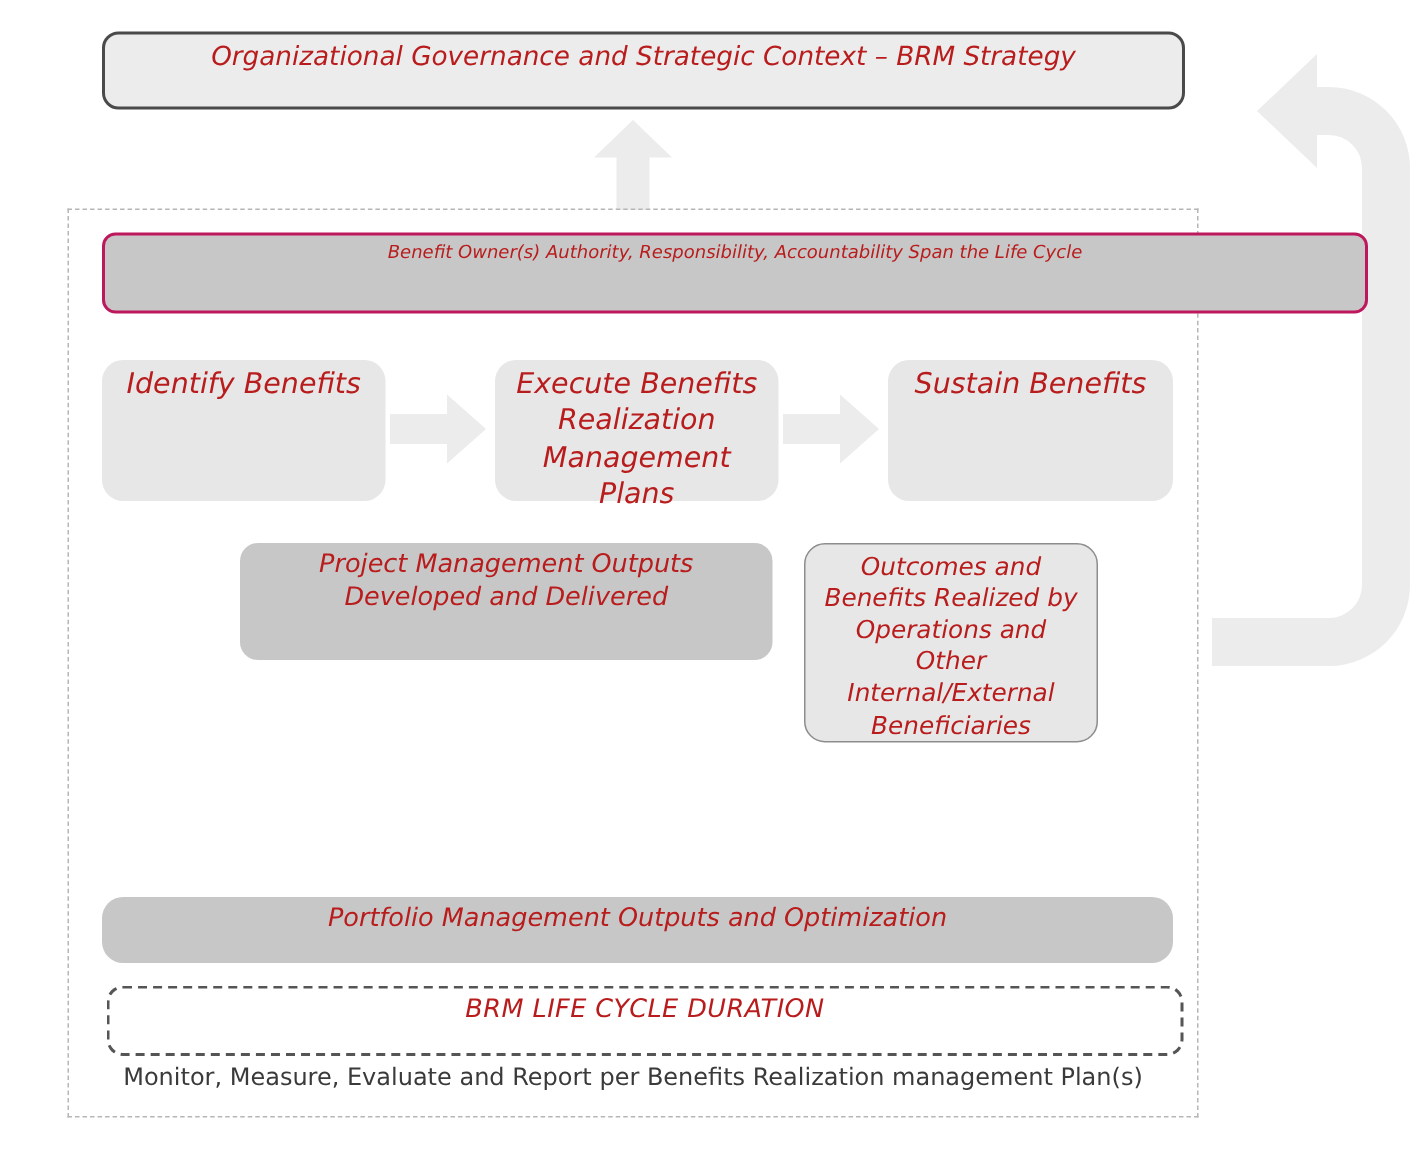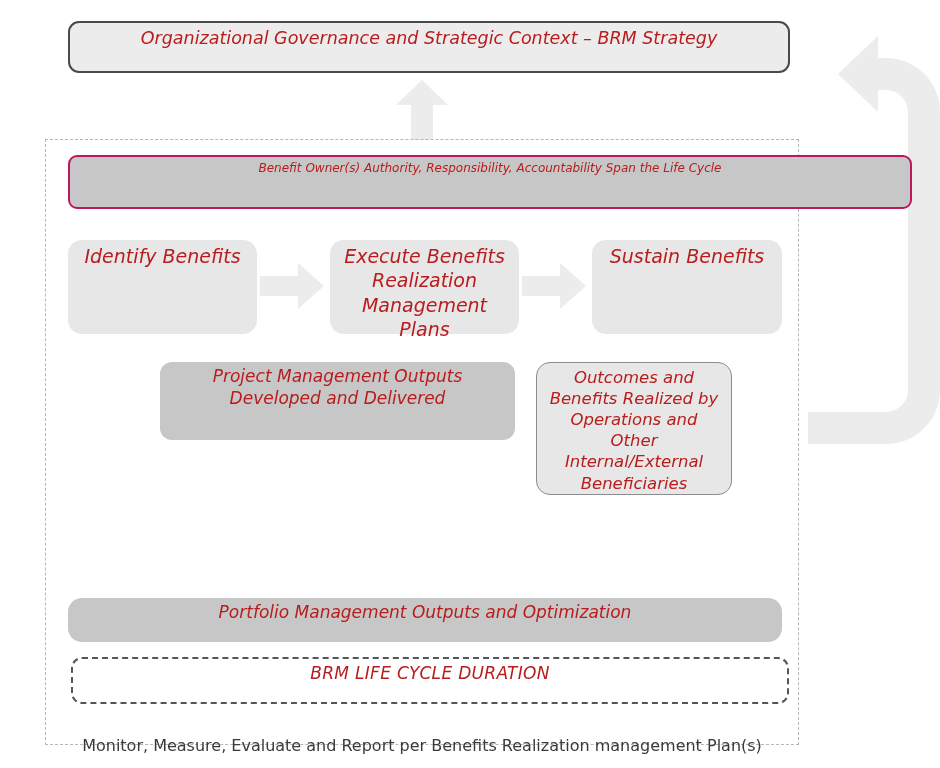--- a/index.html
+++ b/index.html
@@ -146,21 +146,20 @@
 
   
   #monitor-caption {
     position: absolute;
     left: 45px;
     top: 708px;
     width: 754px;
     text-align: center;
     font-size: 16px;
     color: #3a3a3a;
-    margin-top: 28px;
   }
 
   
   .arrow-svg {
     position: absolute;
     overflow: visible;
   }
   #up-arrow       { left: 396px; top: 80px;  width: 52px;  height: 60px; }
   #flow-arrow-1   { left: 260px; top: 263px; width: 64px;  height: 46px; }
   #flow-arrow-2   { left: 522px; top: 263px; width: 64px;  height: 46px; }

